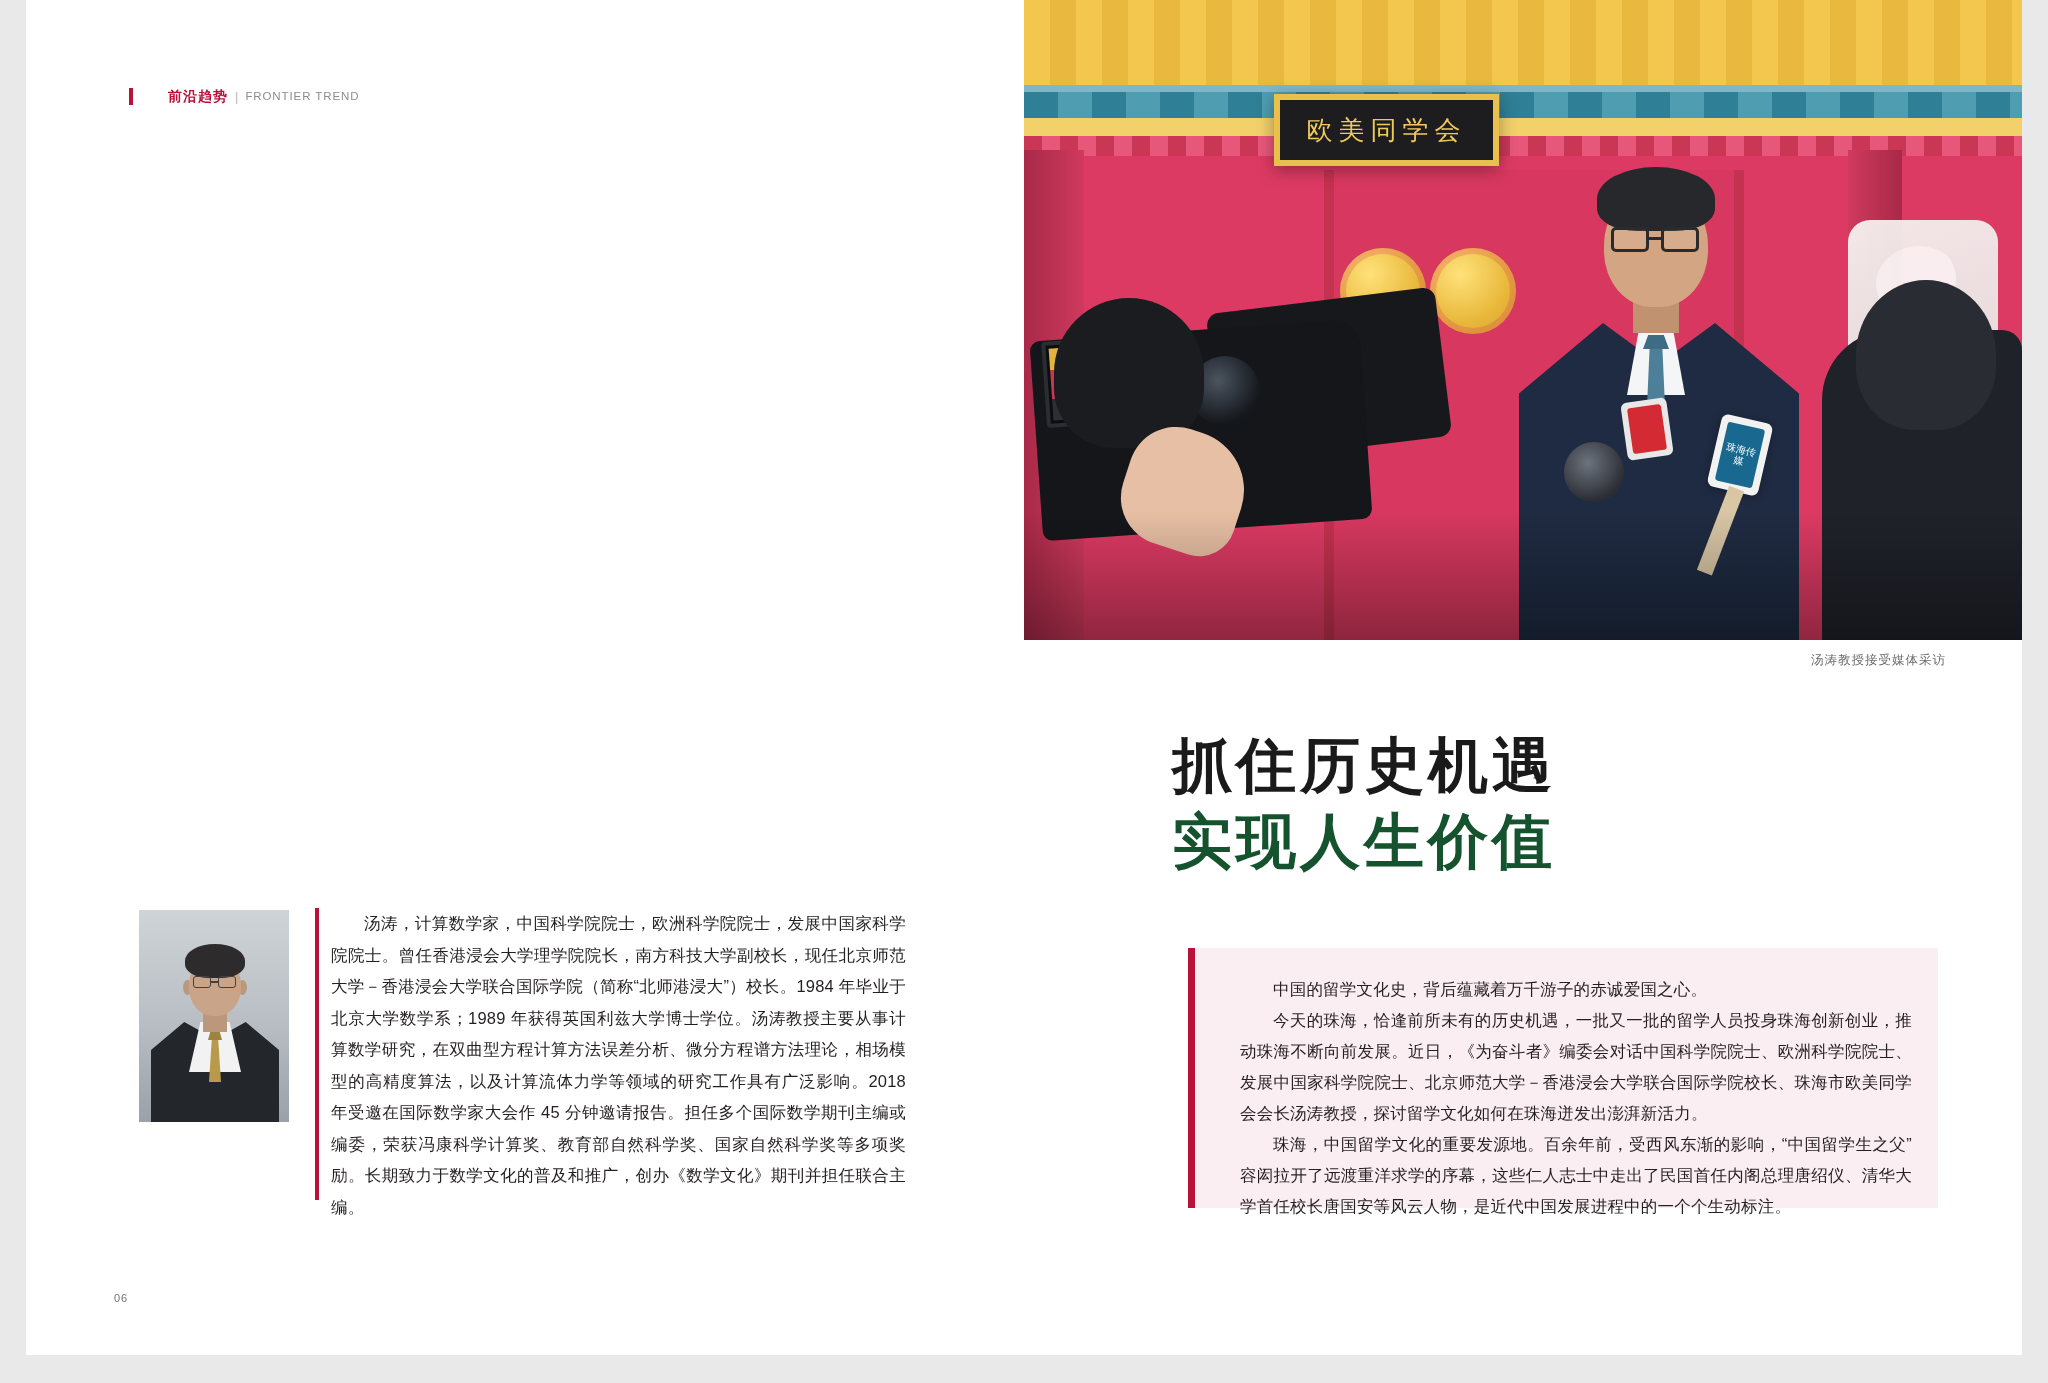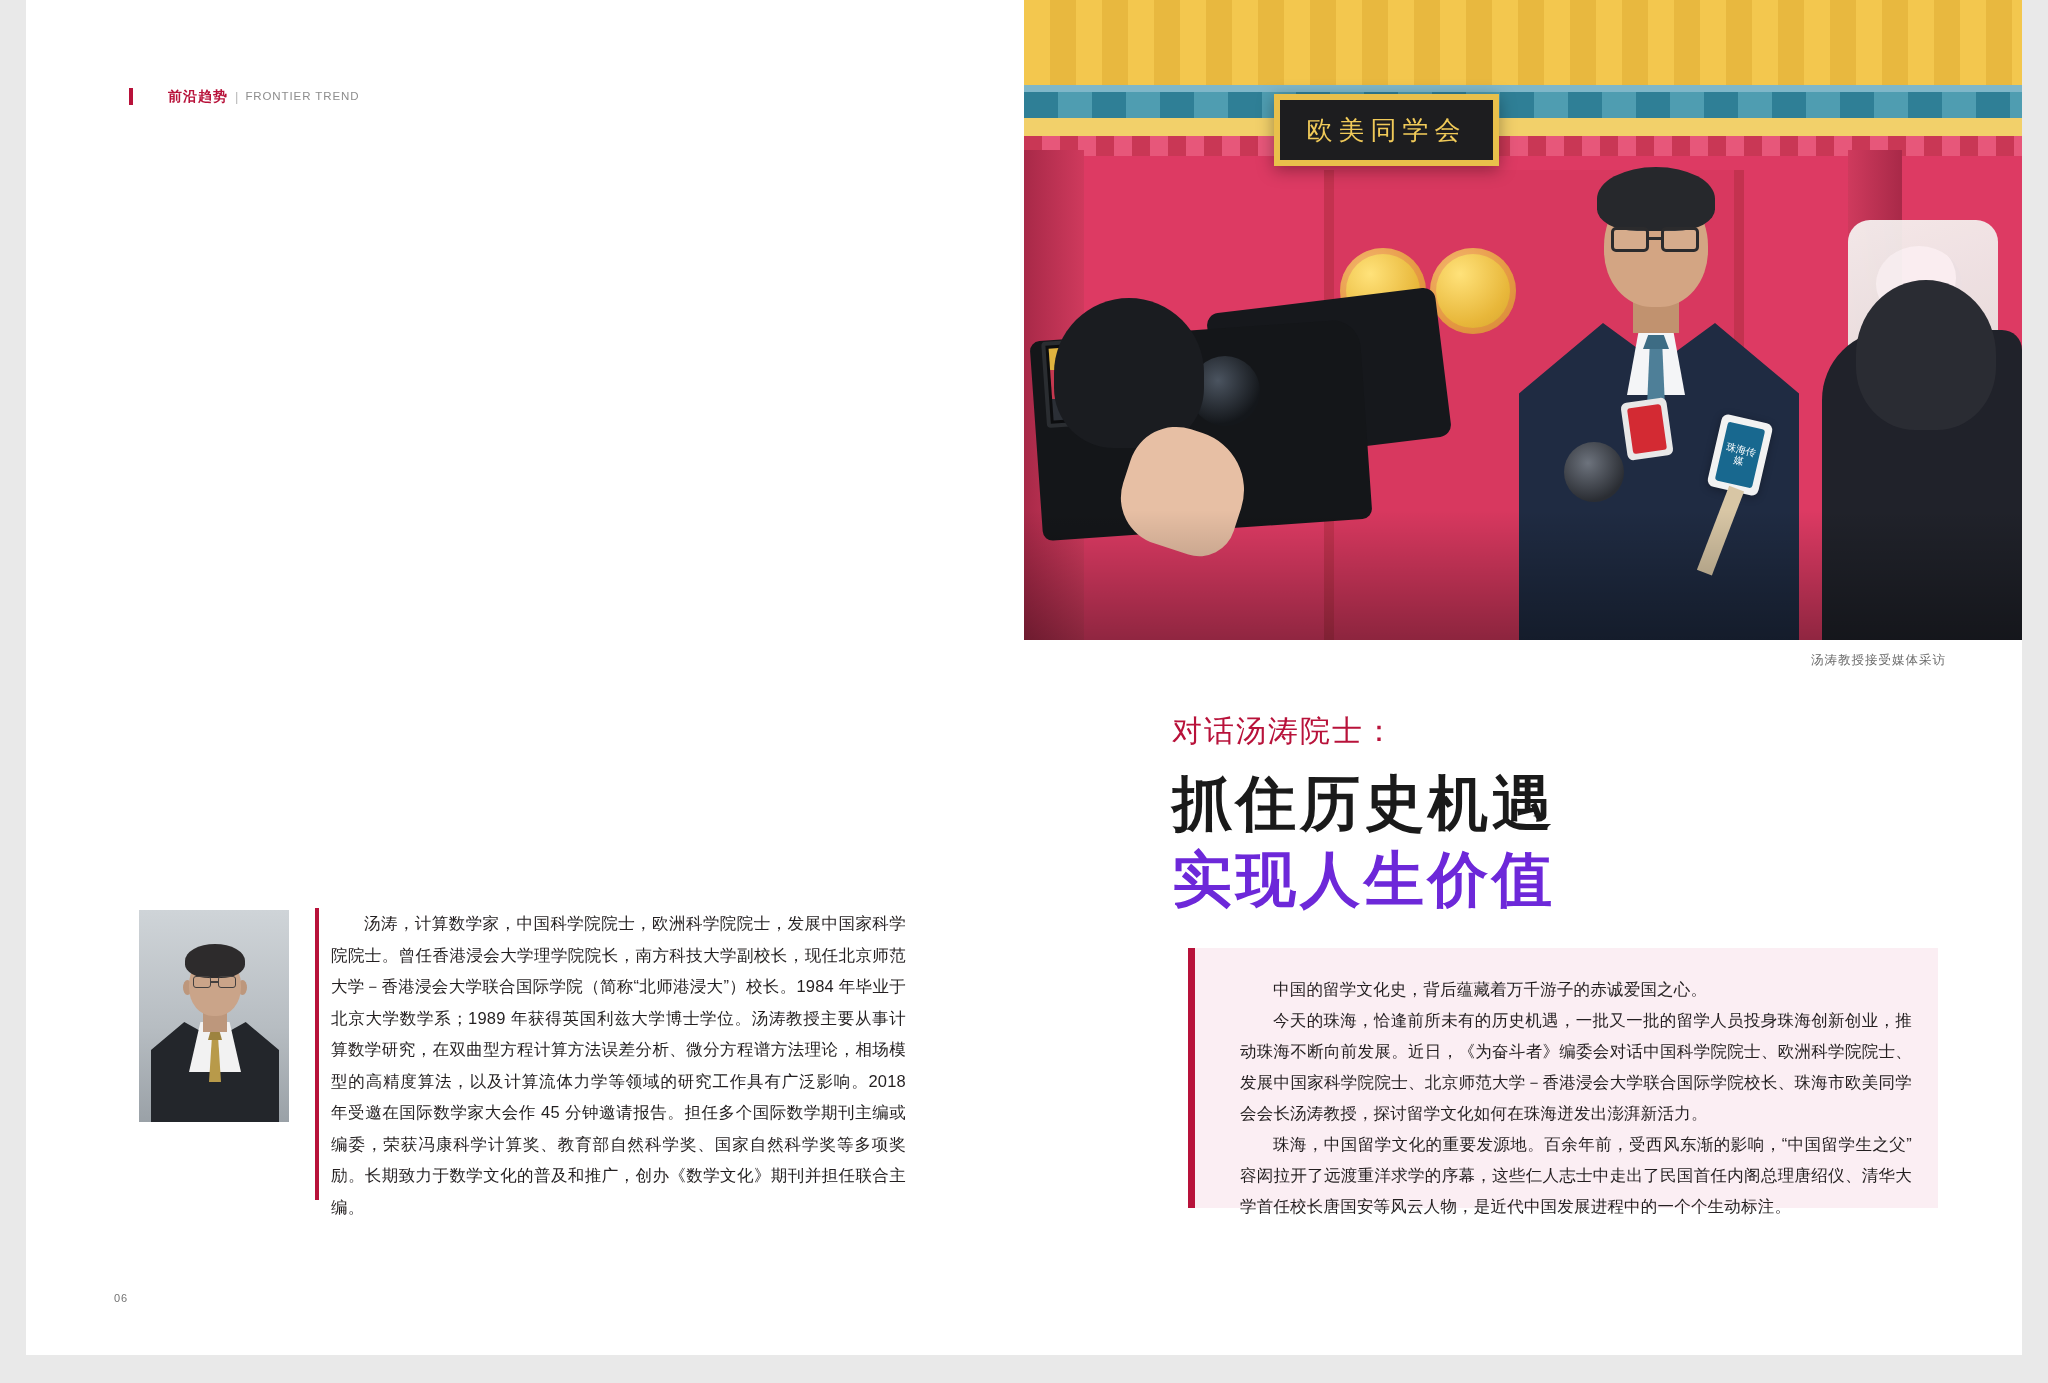--- a/index.html
+++ b/index.html
@@ -322,21 +322,21 @@
     font-size: 60px;
     font-weight: bold;
     color: #1a1a1a;
     letter-spacing: 4px;
     line-height: 76px;
     margin-top: 16px;
   }
   .headline-block .h2 {
     font-size: 60px;
     font-weight: bold;
-    color: #6d28d9;
+    color: #14532d;
     letter-spacing: 4px;
     line-height: 76px;
   }
   .lede {
     position: absolute;
     left: 1162px;
     top: 948px;
     width: 750px;
     height: 260px;
   }
@@ -463,21 +463,20 @@
         <div class="fg-head-l"></div>
         <div class="fg-hand"></div>
         <div class="fg-body-r"></div>
         <div class="fg-head-r"></div>
         <div class="grad-bottom"></div>
       </div>
 
       <div class="photo-caption">汤涛教授接受媒体采访</div>
 
       <div class="headline-block">
-        <div class="eyebrow">对话汤涛院士：</div>
         <div class="h1">抓住历史机遇</div>
         <div class="h2">实现人生价值</div>
       </div>
 
       <div class="folio-right">07</div>
     </div>
 
     <div class="lede">
       <div class="panel"></div>
       <div class="bar"></div>

